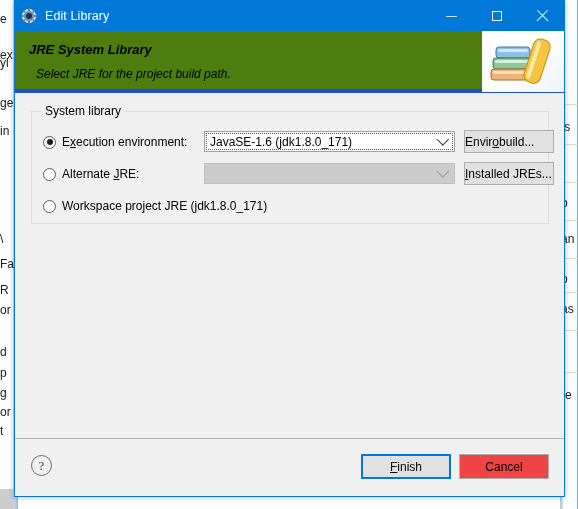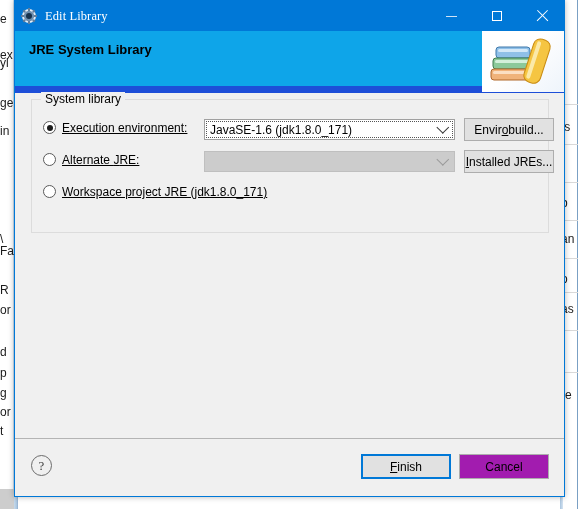--- a/index.html
+++ b/index.html
@@ -108,21 +108,21 @@
   .title-icon {
     width: 16px; height: 16px;
     margin-left: 6px;
     position: relative;
     flex: 0 0 auto;
   }
   .title-text {
     margin-left: 8px;
     color: #ffffff;
     font-size: 12.5px;
-    font-family: Liberation Serif, serif;
+    font-family: Liberation Sans, sans-serif;
     letter-spacing: 0.1px;
     flex: 1 1 auto;
     white-space: nowrap;
   }
   .win-btns { display: flex; height: 30px; flex: 0 0 auto; }
   .win-btn {
     width: 45px; height: 30px;
     display: flex; align-items: center; justify-content: center;
     color: #ffffff;
   }
@@ -135,23 +135,24 @@
     content: ""; position: absolute; left: -1px; top: 5px;
     width: 15px; height: 1.4px; background: #ffffff;
   }
   .close-glyph::before { transform: rotate(45deg); }
   .close-glyph::after  { transform: rotate(-45deg); }
 
   
   .header {
     position: relative;
     height: 62px;
-    background: #0ea5e9;
-    border-bottom: 7px solid #1d4ed8;
-    box-sizing: border-box;
+    background: #4d7c0f;
+    border-bottom: 4px solid #1d4ed8;
+    box-sizing: border-box;
+    font-style: italic;
   }
   .header-title {
     position: absolute;
     left: 14px; top: 11px;
     font-size: 13px;
     font-weight: bold;
     color: #000000;
     font-family: "Liberation Sans", sans-serif;
   }
   .header-sub {
@@ -170,22 +171,22 @@
 
   
   .body-area {
     position: relative;
     height: 345px;
     background: #f0f0f0;
   }
 
   .groupbox {
     position: absolute;
-    left: 16px; top: 6px;
-    width: 518px; height: 134px;
+    left: 16px; top: 18px;
+    width: 518px; height: 113px;
     border: 1px solid #dcdcdc;
     box-sizing: border-box;
     background: transparent;
   }
   .groupbox-label {
     position: absolute;
     left: 9px; top: -8px;
     background: #f0f0f0;
     padding: 0 4px;
     font-size: 12px;
@@ -194,23 +195,22 @@
   }
 
   .row { position: absolute; left: 0; width: 100%; height: 24px; }
   .row1 { top: 18px; }
   .row2 { top: 50px; }
   .row3 { top: 82px; }
 
   .radio-wrap {
     position: absolute;
     left: 11px; top: 3px;
-    display: flex; 
+    display: flex; align-items: center;
     height: 18px;
-    text-decoration: underline;
   }
   .radio {
     width: 13px; height: 13px;
     border-radius: 50%;
     border: 1px solid #5a5a5a;
     background: #ffffff;
     box-sizing: border-box;
     position: relative;
     flex: 0 0 auto;
   }
@@ -274,21 +274,21 @@
   .side-btn {
     position: absolute;
     left: 432px; top: 0px;
     width: 90px; height: 23px;
     background: #e1e1e1;
     border: 1px solid #adadad;
     box-sizing: border-box;
     font-size: 12px;
     color: #000000;
     font-family: "Liberation Sans", sans-serif;
-    display: flex; align-items: center; justify-content: center;
+    display: flex; align-items: center; 
     cursor: default;
   }
 
   
   .footer {
     position: relative;
     height: 58px;
     background: #f0f0f0;
     border-top: 1px solid #b4b4b4;
     box-sizing: border-box;
@@ -307,21 +307,21 @@
     font-family: "Liberation Serif", serif;
     cursor: default;
   }
   .footer-btns {
     position: absolute;
     right: 15px; top: 15px;
     display: flex;
   }
   .fbtn {
     width: 90px; height: 25px;
-    background: #a21caf;
+    background: #ef4444;
     border: 1px solid #adadad;
     box-sizing: border-box;
     font-size: 12px;
     color: #000000;
     font-family: "Liberation Sans", sans-serif;
     display: flex; align-items: center; justify-content: center;
     cursor: default;
   }
   .fbtn.default {
     border: 2px solid #0078d7;
@@ -335,21 +335,21 @@
 <div class="bg-root">
   <div class="bg-left-strip">
     <div class="bg-left-accent"></div>
     <div class="bg-left-bottom"></div>
   <div class="frag" style="top: 12px;">e</div>
       <div class="frag" style="top: 48px;">ex</div>
       <div class="frag" style="top: 56px;">yl</div>
       <div class="frag" style="top: 96px;">ge</div>
       <div class="frag" style="top: 124px;">in</div>
       <div class="frag" style="top: 232px;">\</div>
-      <div class="frag" style="top: 244px;">Fa</div>
+      <div class="frag" style="top: 257px;">Fa</div>
       <div class="frag" style="top: 283px;">R</div>
       <div class="frag" style="top: 303px;">or</div>
       <div class="frag" style="top: 345px;">d</div>
       <div class="frag" style="top: 366px;">p</div>
       <div class="frag" style="top: 386px;">g</div>
       <div class="frag" style="top: 405px;">or</div>
       <div class="frag" style="top: 424px;">t</div>
     </div>
   <div class="bg-right-strip">
     <div class="bg-right-accent"></div>
@@ -401,20 +401,21 @@
         <span class="max-glyph"></span>
       </div>
       <div class="win-btn close">
         <span class="close-glyph"></span>
       </div>
     </div>
   </div>
 
   <div class="header">
     <div class="header-title">JRE System Library</div>
+    <div class="header-sub">Select JRE for the project build path.</div>
     <div class="header-art">
       <svg width="82" height="61" viewBox="0 0 82 61">
         <rect x="0" y="0" width="82" height="61" fill="none"></rect>
 
         <rect x="14" y="16" width="34" height="11" rx="3" fill="#8fc0e8" stroke="#3f79ab" stroke-width="1"></rect>
         <rect x="16" y="18" width="30" height="3" rx="1.5" fill="#d3e8f8"></rect>
 
         <rect x="11" y="27" width="38" height="11" rx="3" fill="#8cc99a" stroke="#3d7d4e" stroke-width="1"></rect>
         <rect x="13" y="29" width="34" height="3" rx="1.5" fill="#d3f0da"></rect>
 

